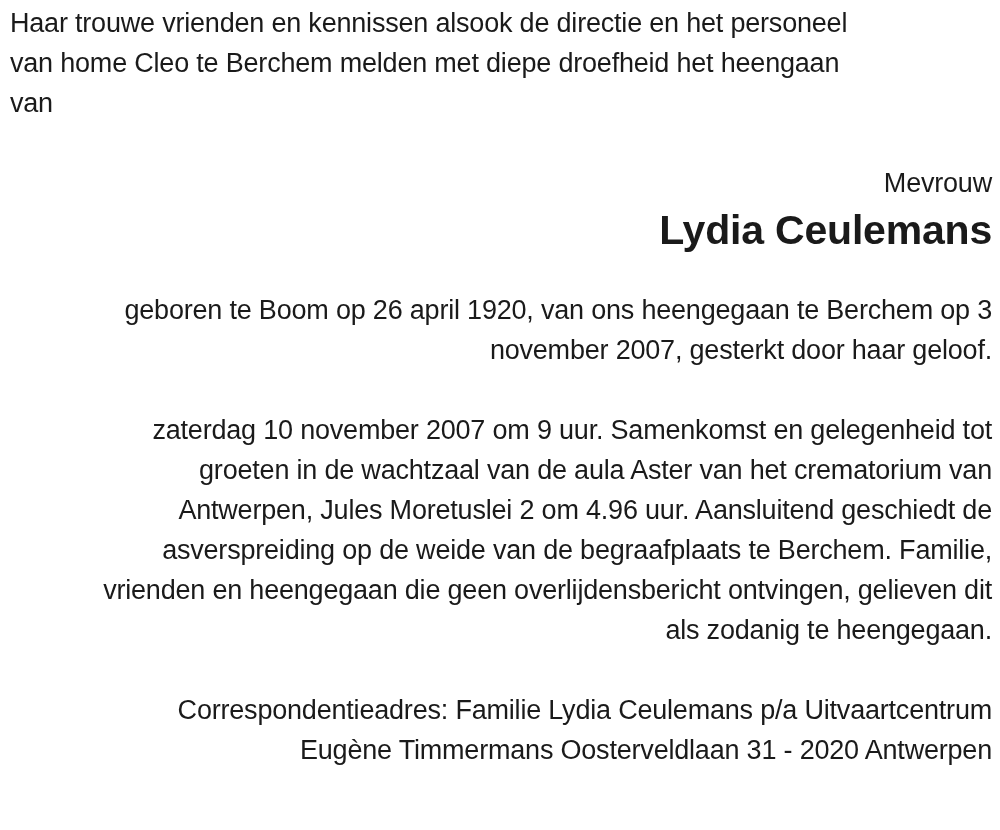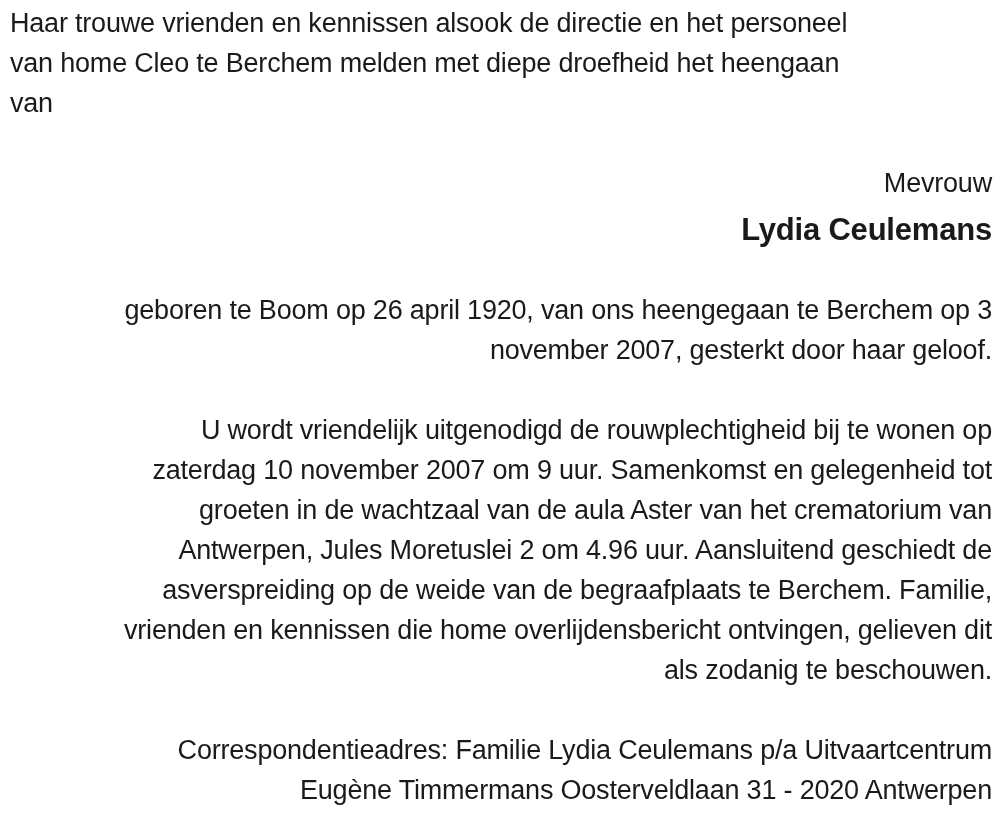--- a/index.html
+++ b/index.html
@@ -15,21 +15,21 @@
     font-size: 27px;
     line-height: 40px;
     letter-spacing: -0.2px;
   }
   .block { margin: 0; }
   .block + .block { margin-top: 40px; text-align: right; }
   .block.name-block { margin-top: 7px; }
   .line { white-space: nowrap; }
   .name-text {
     font-weight: bold;
-    font-size: 31px;
+    font-size: 41px;
   }
 </style>
 </head>
 <body style="background: rgb(255, 255, 255); color: rgb(26, 26, 26);">
 
 <div class="page">
 
   <div class="block">
     <div class="line">Haar trouwe vrienden en kennissen alsook de directie en het personeel</div>
     <div class="line">van home Cleo te Berchem melden met diepe droefheid het heengaan</div>
@@ -43,27 +43,26 @@
   <div class="block name-block">
     <div class="line name-text">Lydia Ceulemans</div>
   </div>
 
   <div class="block">
     <div class="line">geboren te Boom op 26 april 1920, van ons heengegaan te Berchem op 3</div>
     <div class="line">november 2007, gesterkt door haar geloof.</div>
   </div>
 
   <div class="block">
-    <div class="line">U wordt vriendelijk uitgenodigd de rouwplechtigheid bij te wonen op</div>
     <div class="line">zaterdag 10 november 2007 om 9 uur. Samenkomst en gelegenheid tot</div>
     <div class="line">groeten in de wachtzaal van de aula Aster van het crematorium van</div>
     <div class="line">Antwerpen, Jules Moretuslei 2 om 4.96 uur. Aansluitend geschiedt de</div>
     <div class="line">asverspreiding op de weide van de begraafplaats te Berchem. Familie,</div>
-    <div class="line">vrienden en kennissen die home overlijdensbericht ontvingen, gelieven dit</div>
-    <div class="line">als zodanig te beschouwen.</div>
+    <div class="line">vrienden en heengegaan die geen overlijdensbericht ontvingen, gelieven dit</div>
+    <div class="line">als zodanig te heengegaan.</div>
   </div>
 
   <div class="block">
     <div class="line">Correspondentieadres: Familie Lydia Ceulemans p/a Uitvaartcentrum</div>
     <div class="line">Eugène Timmermans Oosterveldlaan 31 - 2020 Antwerpen</div>
   </div>
 
 </div>
 
 </body></html>

